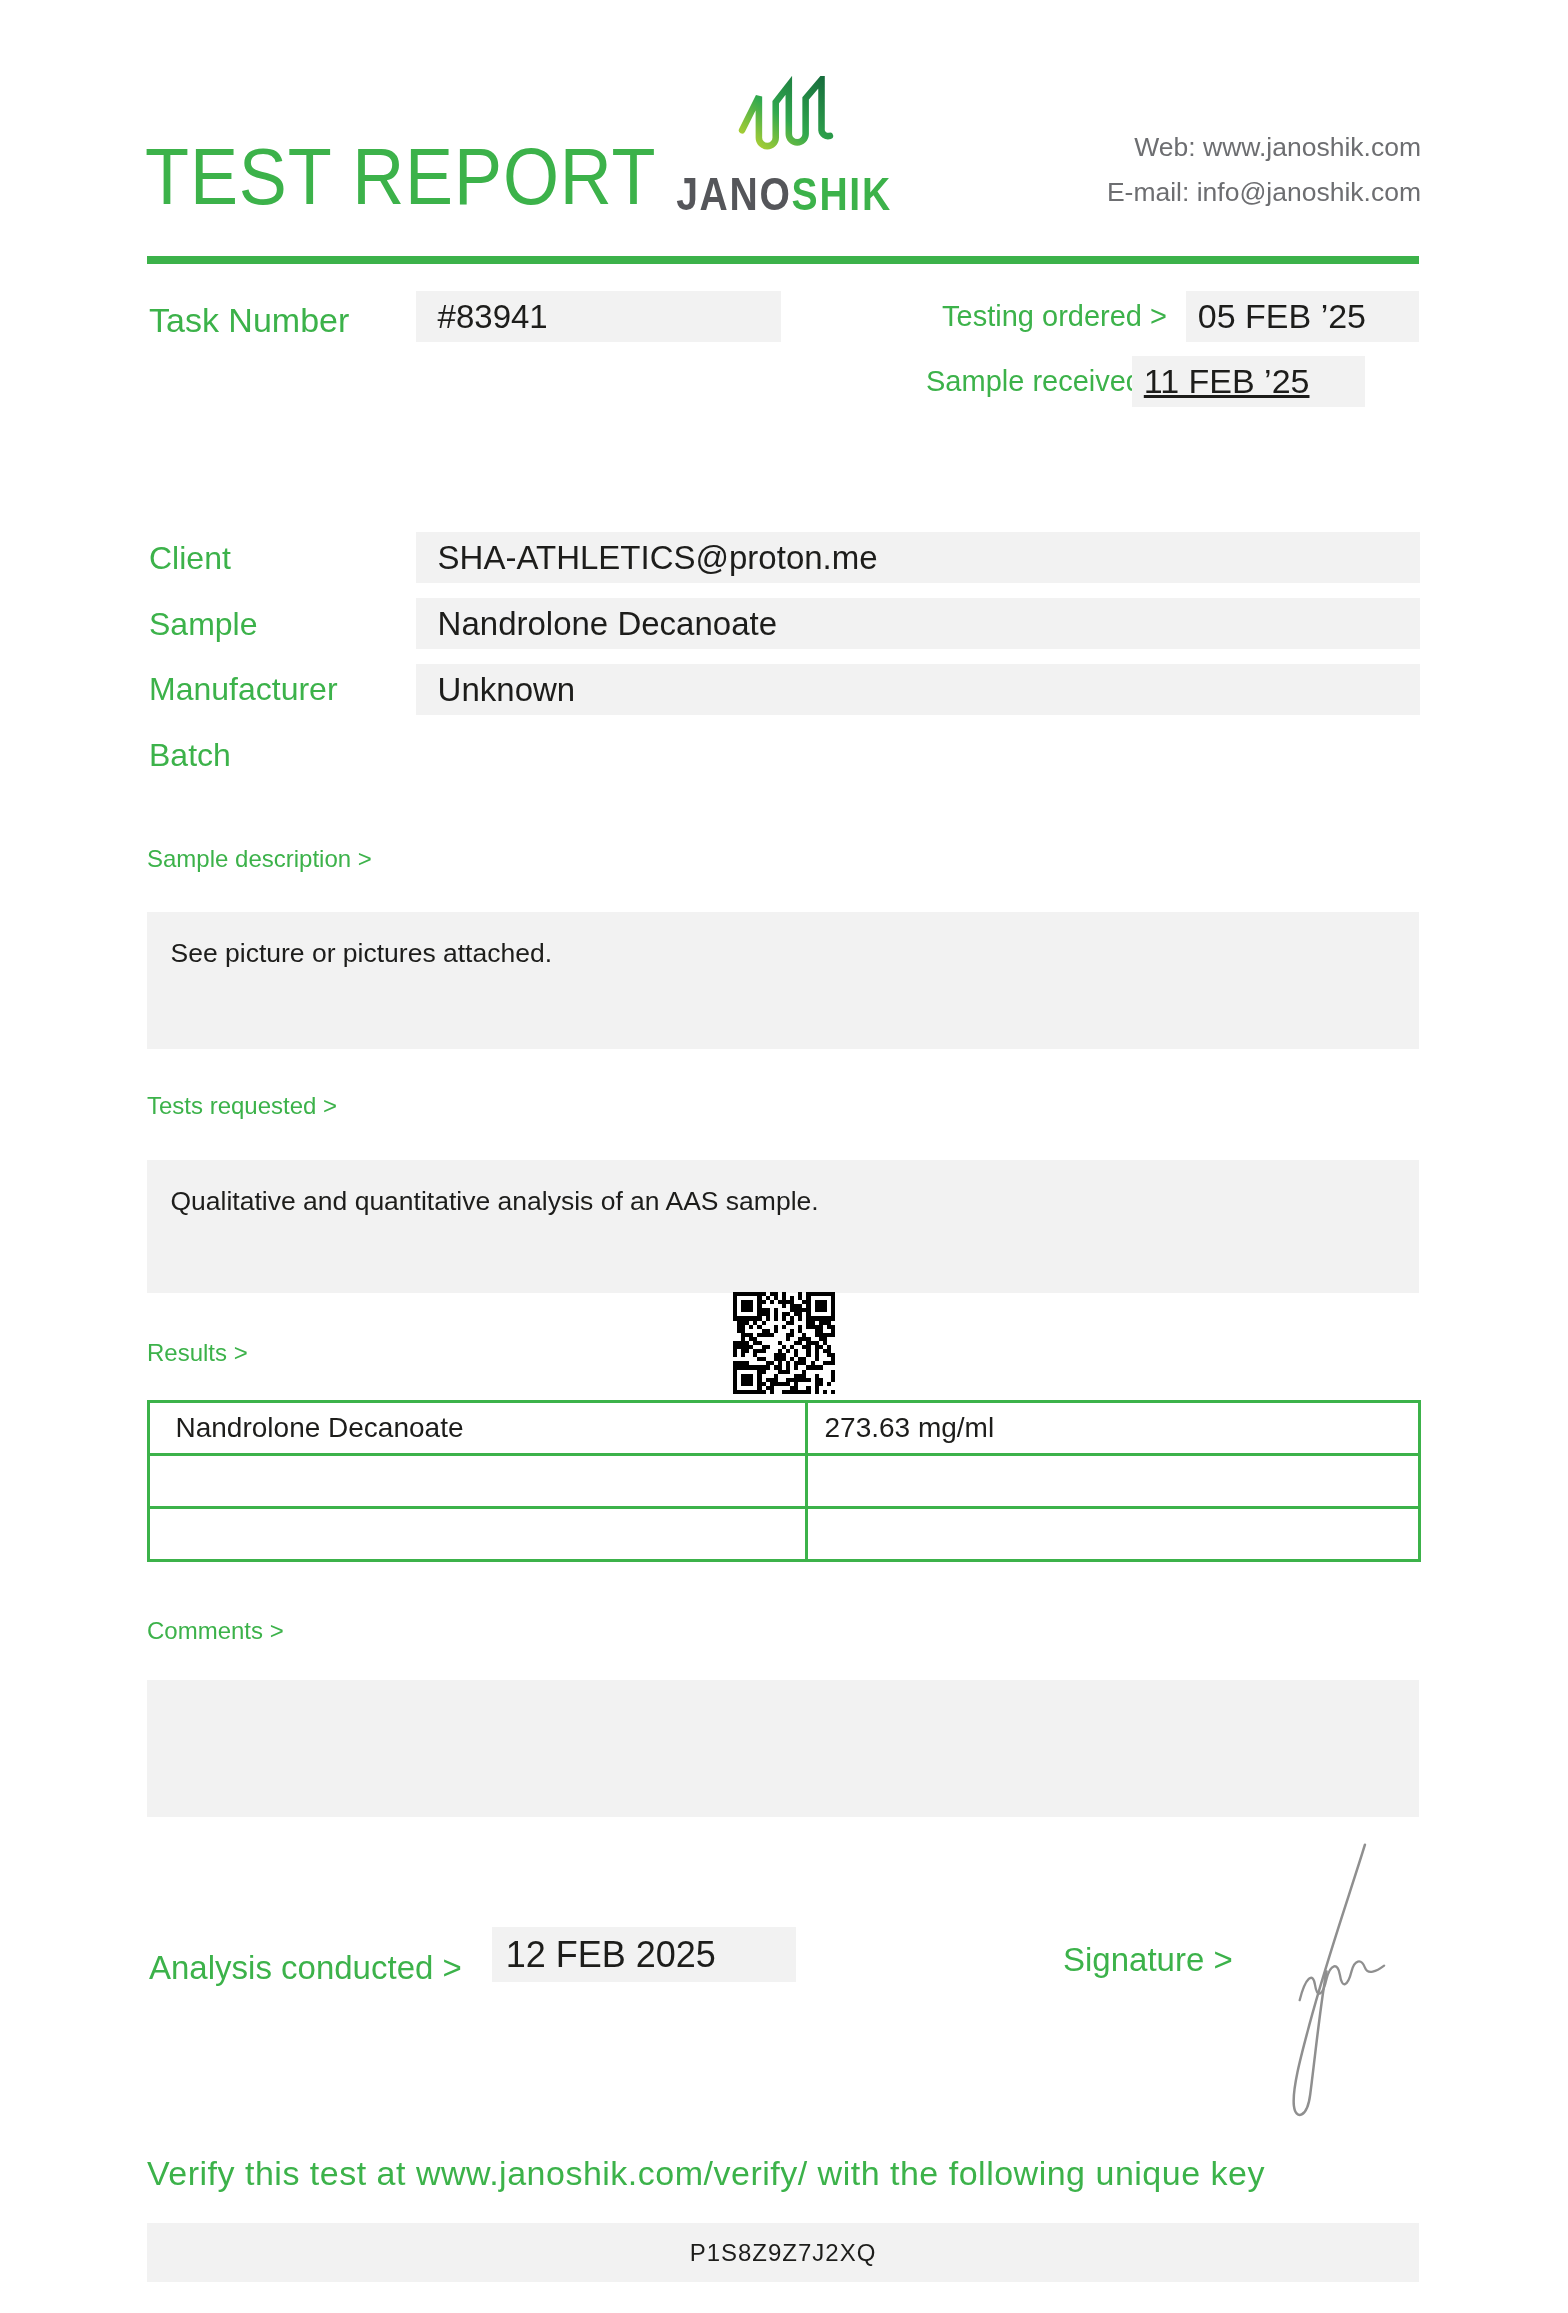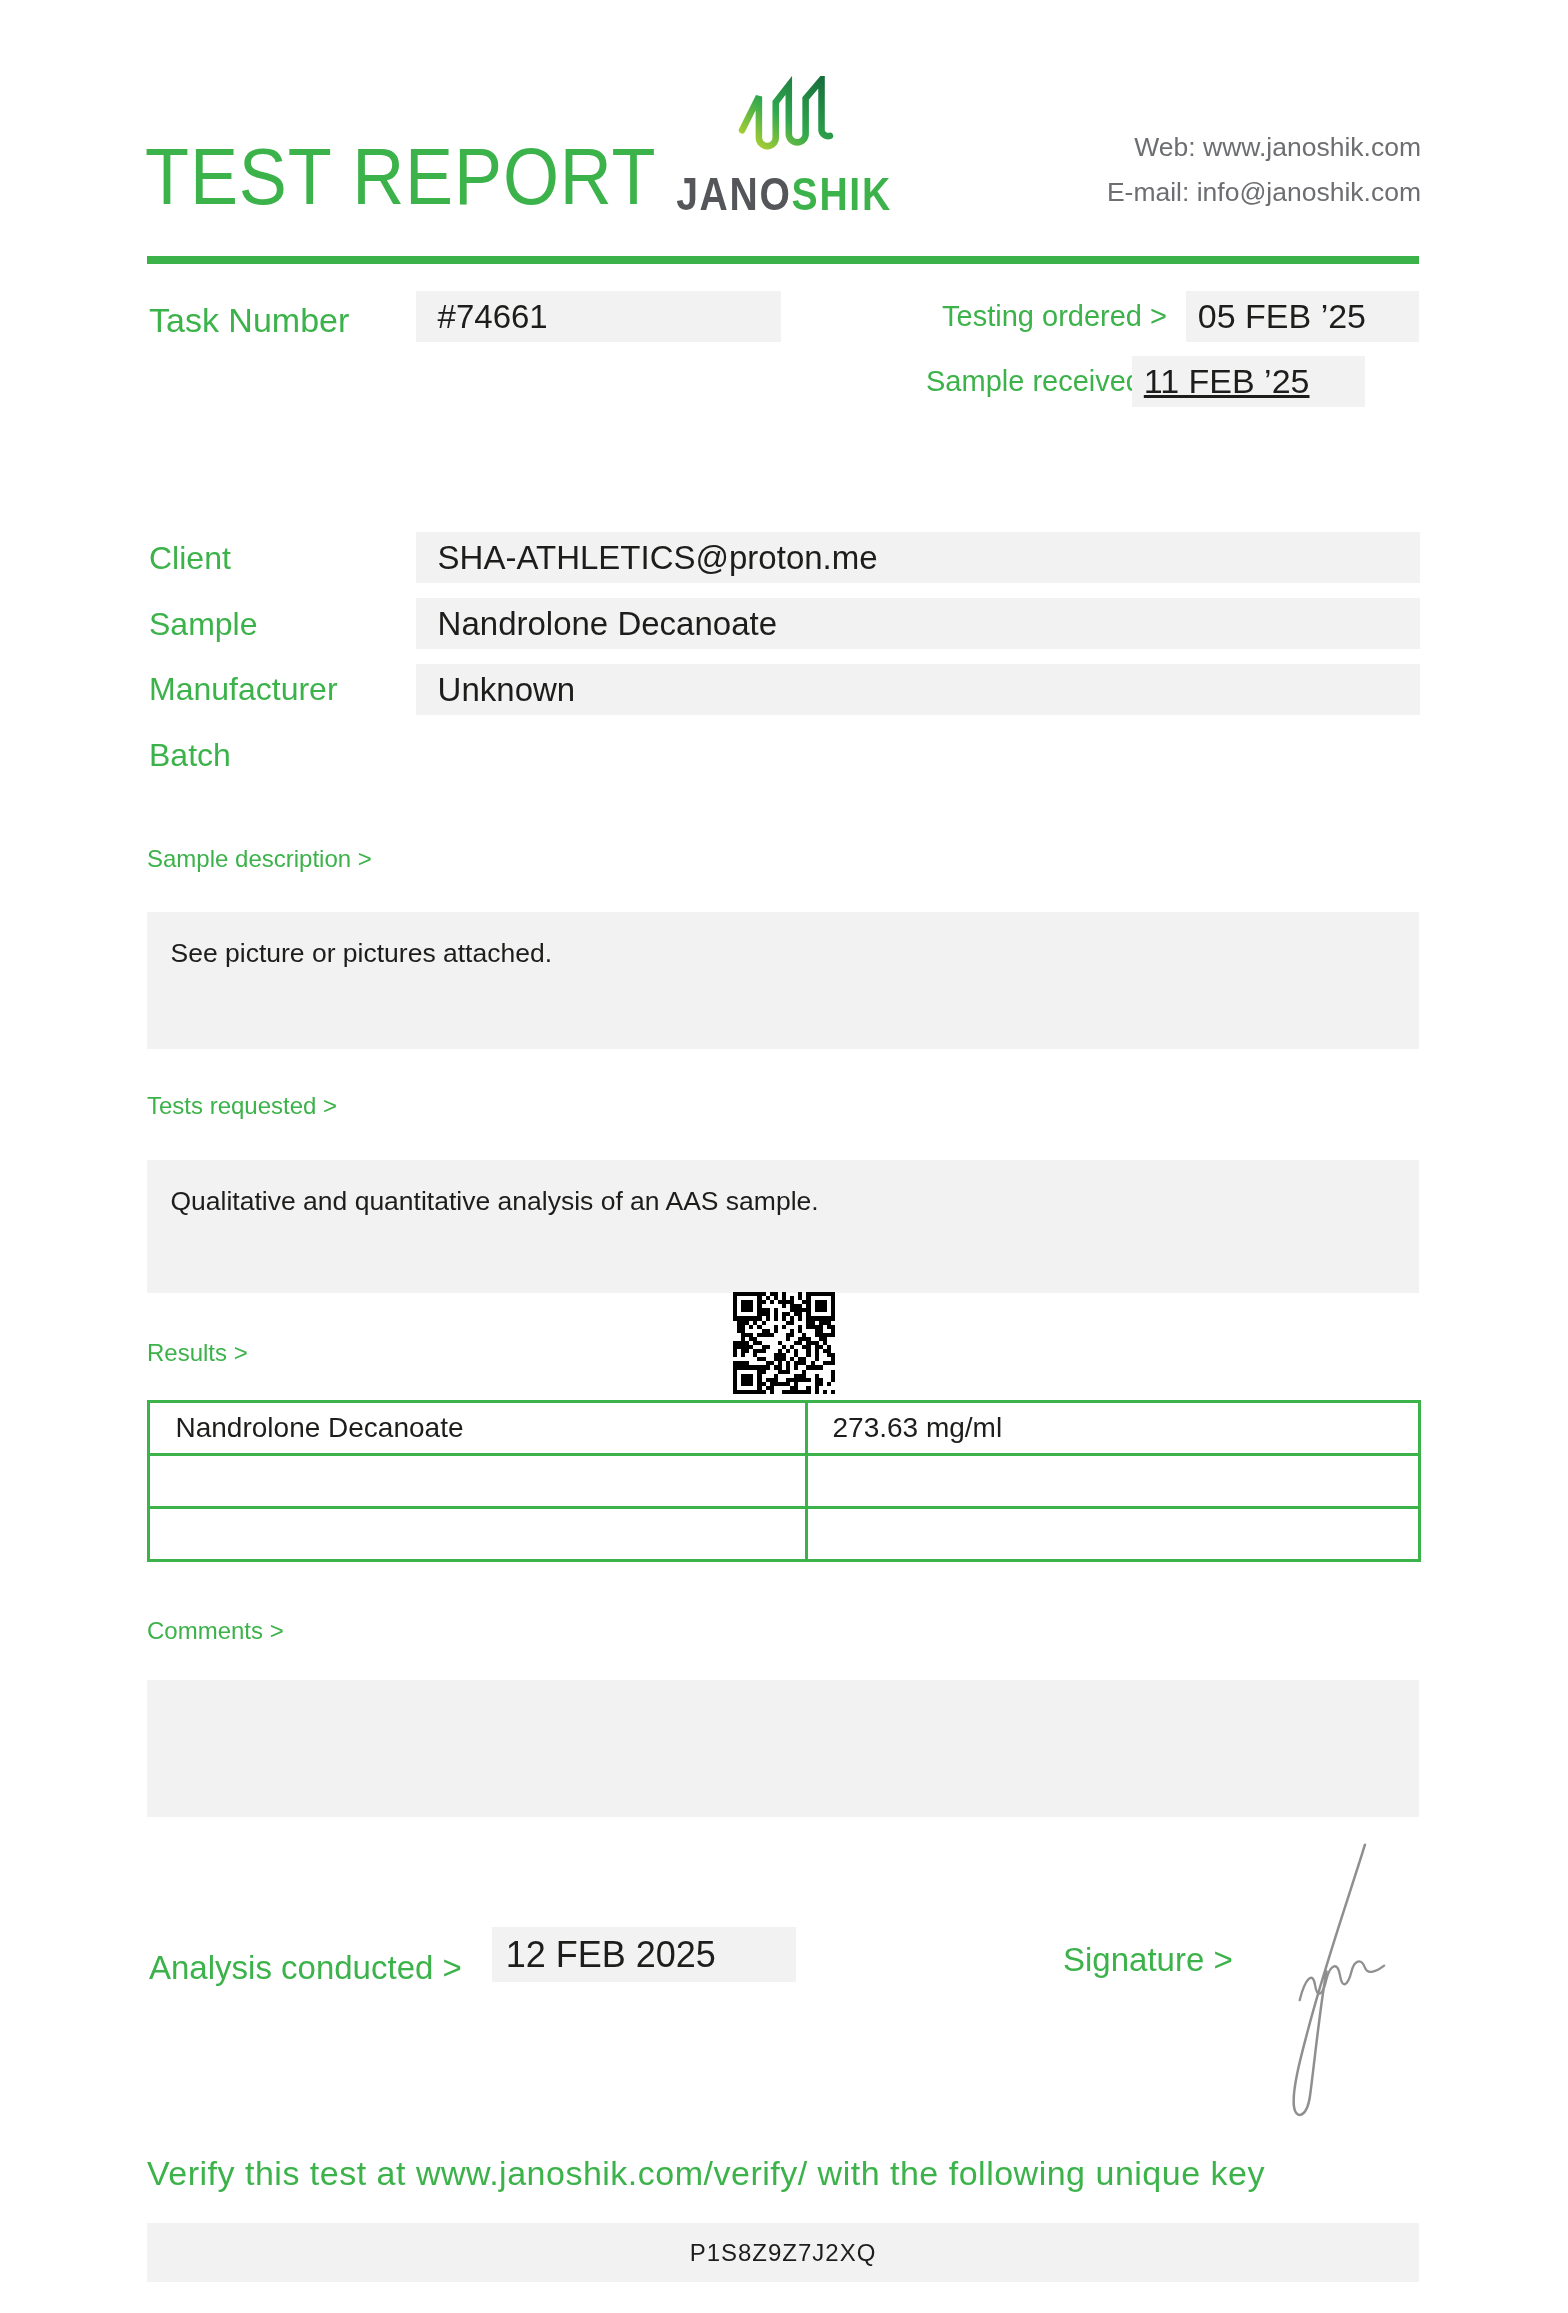--- a/index.html
+++ b/index.html
@@ -42,21 +42,21 @@
   .sec-box{left:147px;width:1272px;}
   .sec-text{font-size:26.5px;padding:25.5px 29px 0 23.5px;}
 
   .qr{position:absolute;left:733px;top:1292px;width:102px;height:102px;}
 
   .rtable{position:absolute;left:147px;top:1400px;width:1268px;border:3.9px solid var(--accent);}
   .rrow{display:flex;height:50px;border-top:3.9px solid var(--accent);}
   .rrow:first-child{border-top:0;}
   .rc1{width:629px;border-right:3.9px solid var(--accent);font-size:28px;line-height:50px;
        padding-left:25.5px;white-space:nowrap;overflow:hidden;}
-  .rc2{flex:1;font-size:28px;line-height:50px;padding-left:25px;white-space:nowrap;overflow:hidden;}
+  .rc2{flex:1;font-size:28px;line-height:50px;padding-left:17px;white-space:nowrap;overflow:hidden;}
 
   .analysis-label{left:149px;top:1941px;font-size:33px;margin-top:8px;}
   .analysis-box{left:492px;top:1927px;width:304px;height:55px;}
   .analysis-box .gval{font-size:36px;line-height:55px;padding-left:13.7px;}
   .signature-label{left:1063px;top:1941px;font-size:33px;}
   .signature{position:absolute;left:1262px;top:1837px;width:131px;height:288px;}
 
   .verify-text{position:absolute;left:147px;top:2154px;font-size:34px;color:var(--accent);
                letter-spacing:0.5px;white-space:nowrap;}
   .key-box{left:147px;top:2223px;width:1272px;height:59px;}
@@ -88,21 +88,21 @@
 
   <div class="contact">
     <div>Web: www.janoshik.com</div>
     <div>E-mail: info@janoshik.com</div>
   </div>
 
   <div class="rule"></div>
 
   <div class="lbl task-label">Task Number</div>
   <div class="gbox task-box">
-    <div class="gval">#74661</div>
+    <div class="gval">#83941</div>
   </div>
 
   <div class="lbl meta-label ordered-label">Testing ordered  &gt;</div>
   <div class="gbox meta-box ordered-box">
     <div class="gval">05 FEB ’25</div>
   </div>
 
   <div class="lbl meta-label received-label">Sample received &gt;</div>
   <div class="gbox meta-box received-box">
     <div class="gval">11 FEB ’25</div>

